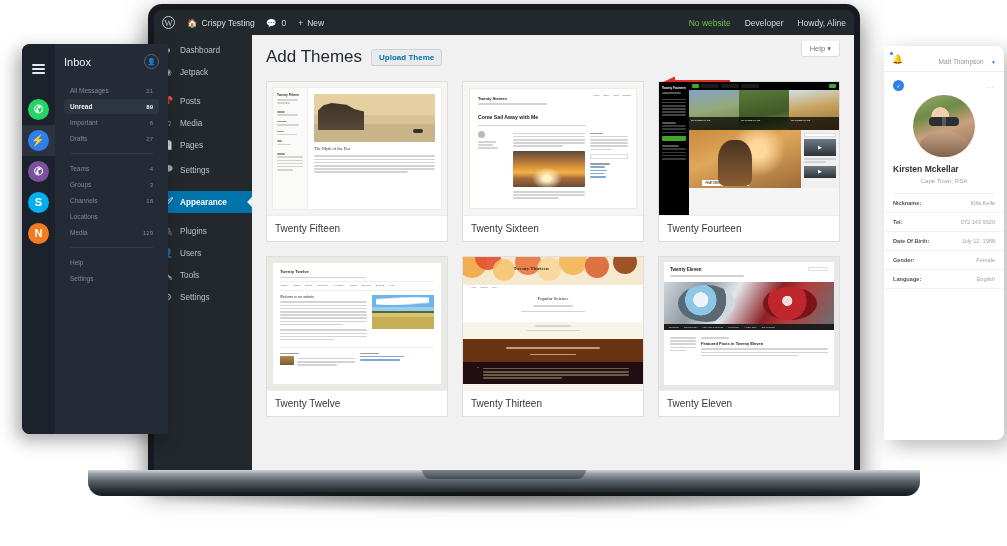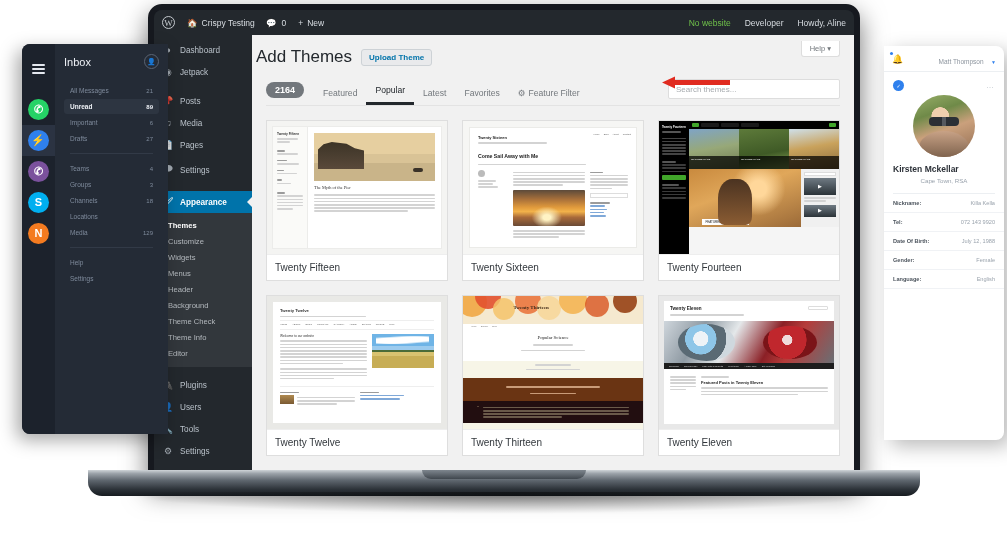--- a/index.html
+++ b/index.html
@@ -166,21 +166,21 @@
     border-right: 6px solid #f1f1f1;
   }
   .menu-icon { width: 12px; text-align: center; font-size: 9px; opacity: .85; }
   .menu-gap { height: 7px; }
   .submenu { background: #32373c; padding: 4px 0 6px; }
   .sub-item { padding: 3.5px 8px 3.5px 14px; color: #b4b9be; font-size: 7.6px; }
   .sub-item.current { color: #fff; font-weight: bold; }
 
   
   .wp-content { flex: 1; background: #f1f1f1; overflow: hidden; position: relative; }
-  .content-head { padding: 12px 4px 0; display: flex; align-items: center; }
+  .content-head { padding: 12px 14px 0; display: flex; align-items: center; }
   .page-title { font-size: 17px; font-weight: normal; color: #23282d; }
   .upload-btn {
     margin-left: 9px; font-size: 8px; color: #0073aa; font-weight: bold;
     border: 1px solid #cdd2d6; background: #e9eaec; border-radius: 3px;
     padding: 3px 7px;
   }
   .help-tab {
     position: absolute; right: 14px; top: 6px;
     background: #fff; border: 1px solid #ddd; border-top: none;
     border-radius: 0 0 3px 3px; font-size: 7.5px; color: #72777c;
@@ -403,31 +403,20 @@
         </div>
         <div class="menu-item">
           <span class="menu-icon">🗩</span>
           <span>Settings</span>
         </div>
         <div class="menu-gap"></div>
         <div class="menu-item current">
           <span class="menu-icon">🖌</span>
           <span>Appearance</span>
         </div>
-        <div class="submenu">
-          <div class="sub-item current">Themes</div>
-          <div class="sub-item">Customize</div>
-          <div class="sub-item">Widgets</div>
-          <div class="sub-item">Menus</div>
-          <div class="sub-item">Header</div>
-          <div class="sub-item">Background</div>
-          <div class="sub-item">Theme Check</div>
-          <div class="sub-item">Theme Info</div>
-          <div class="sub-item">Editor</div>
-        </div>
         <div class="menu-gap"></div>
         <div class="menu-item">
           <span class="menu-icon">🔌</span>
           <span>Plugins</span>
         </div>
         <div class="menu-item">
           <span class="menu-icon">👤</span>
           <span>Users</span>
         </div>
         <div class="menu-item">
@@ -449,33 +438,20 @@
 
         <div class="content-head">
           <h1 class="page-title">Add Themes</h1>
           <span class="upload-btn">Upload Theme</span>
         </div>
 
         <svg class="arrow" viewBox="0 0 68 13">
           <polygon points="0,6.5 13,0.5 13,4 68,4 68,9 13,9 13,12.5" fill="#e02b20"></polygon>
         </svg>
 
-        <div class="filter-bar">
-          <span class="count-pill">2164</span>
-          <span class="ftab">Featured</span>
-          <span class="ftab active">Popular</span>
-          <span class="ftab">Latest</span>
-          <span class="ftab">Favorites</span>
-          <span class="ftab">
-            <span class="gear">⚙</span><span>Feature Filter</span>
-          </span>
-          <span class="search-box">
-            <span>Search themes...</span>
-          </span>
-        </div>
 
         <div class="theme-grid">
 
           <div class="theme-card">
             <div class="screenshot">
               <div class="mini t15">
                 <div class="side">
                   <div style="font-size:3.2px;font-weight:bold;color:#333">Twenty Fifteen</div>
                   <div class="ln" style="width:80%"></div>
                     <div class="ln" style="width:50%"></div>

